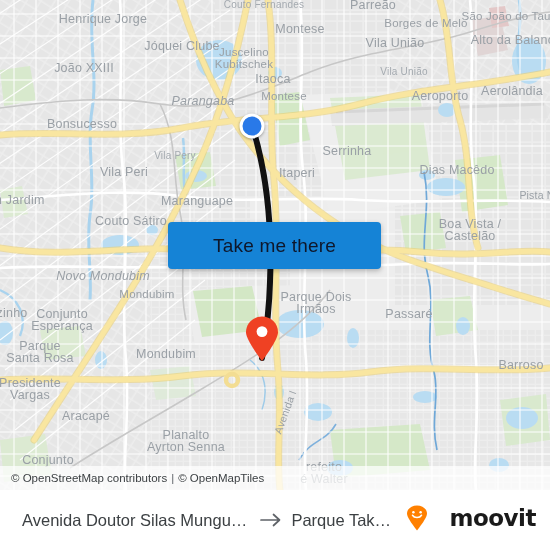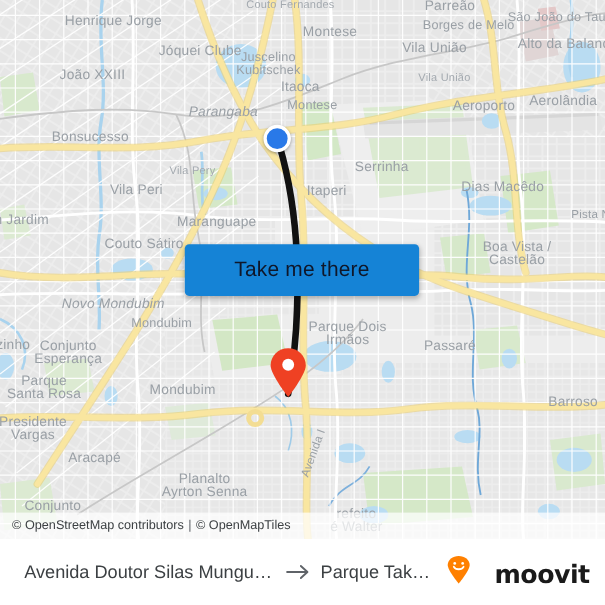--- a/index.html
+++ b/index.html
@@ -83,21 +83,21 @@
   #trip{
     display:flex;align-items:center;flex:1;min-width:0;
     font-size:16.5px;color:#3c4043;
   }
   .ep{
     overflow:hidden;text-overflow:ellipsis;white-space:nowrap;
   }
   #trip-origin{max-width:270px;}
   #trip-dest{max-width:135px;}
   #arrow-icon{margin:0 9px;flex:0 0 auto;color:#5f6368;display:flex;align-items:center;}
-  #moovit-logo{display:flex;align-items:flex-end;flex:0 0 auto;margin-left:6px;gap:21px;}
+  #moovit-logo{display:flex;align-items:flex-start;flex:0 0 auto;margin-left:6px;gap:21px;}
   #moovit-word{
     font-size:23px;font-weight:bold;color:#1a1a1a;letter-spacing:-.5px;
     font-family:"DejaVu Sans","Liberation Sans",sans-serif;
     margin-left:1px;
   }
 </style>
 </head>
 <body>
 
 <div id="app">
@@ -247,21 +247,21 @@
     </svg>
 
     <svg class="layer" viewBox="0 0 550 490" preserveAspectRatio="none">
       <path d="M254 132 C268 180 272 230 270 282 C269 318 265 340 262 358" stroke="#111111" stroke-width="6" fill="none" stroke-linecap="round"></path>
     </svg>
 
     <div id="labels">
         <div class="lbl big" style="left: 103px; top: 19px;">Henrique Jorge</div>
         <div class="lbl sm" style="left: 264px; top: 5px;">Couto Fernandes</div>
         <div class="lbl big" style="left: 300px; top: 29px;">Montese</div>
-        <div class="lbl big" style="left: 373px; top: 5px; margin-left: 36px;">Parreão</div>
+        <div class="lbl big" style="left: 373px; top: 5px;">Parreão</div>
         <div class="lbl" style="left: 426px; top: 23px;">Borges de Melo</div>
         <div class="lbl" style="left: 516px; top: 16px;">São João do Tauape</div>
         <div class="lbl big" style="left: 182px; top: 46px; text-align: right;">Jóquei Clube</div>
         <div class="lbl" style="left: 244px; top: 58px;">Juscelino
 Kubitschek</div>
         <div class="lbl big" style="left: 395px; top: 43px;">Vila União</div>
         <div class="lbl big" style="left: 516px; top: 40px;">Alto da Balança</div>
         <div class="lbl big" style="left: 84px; top: 68px;">João XXIII</div>
         <div class="lbl big" style="left: 273px; top: 79px;">Itaoca</div>
         <div class="lbl sm" style="left: 404px; top: 72px;">Vila União</div>

